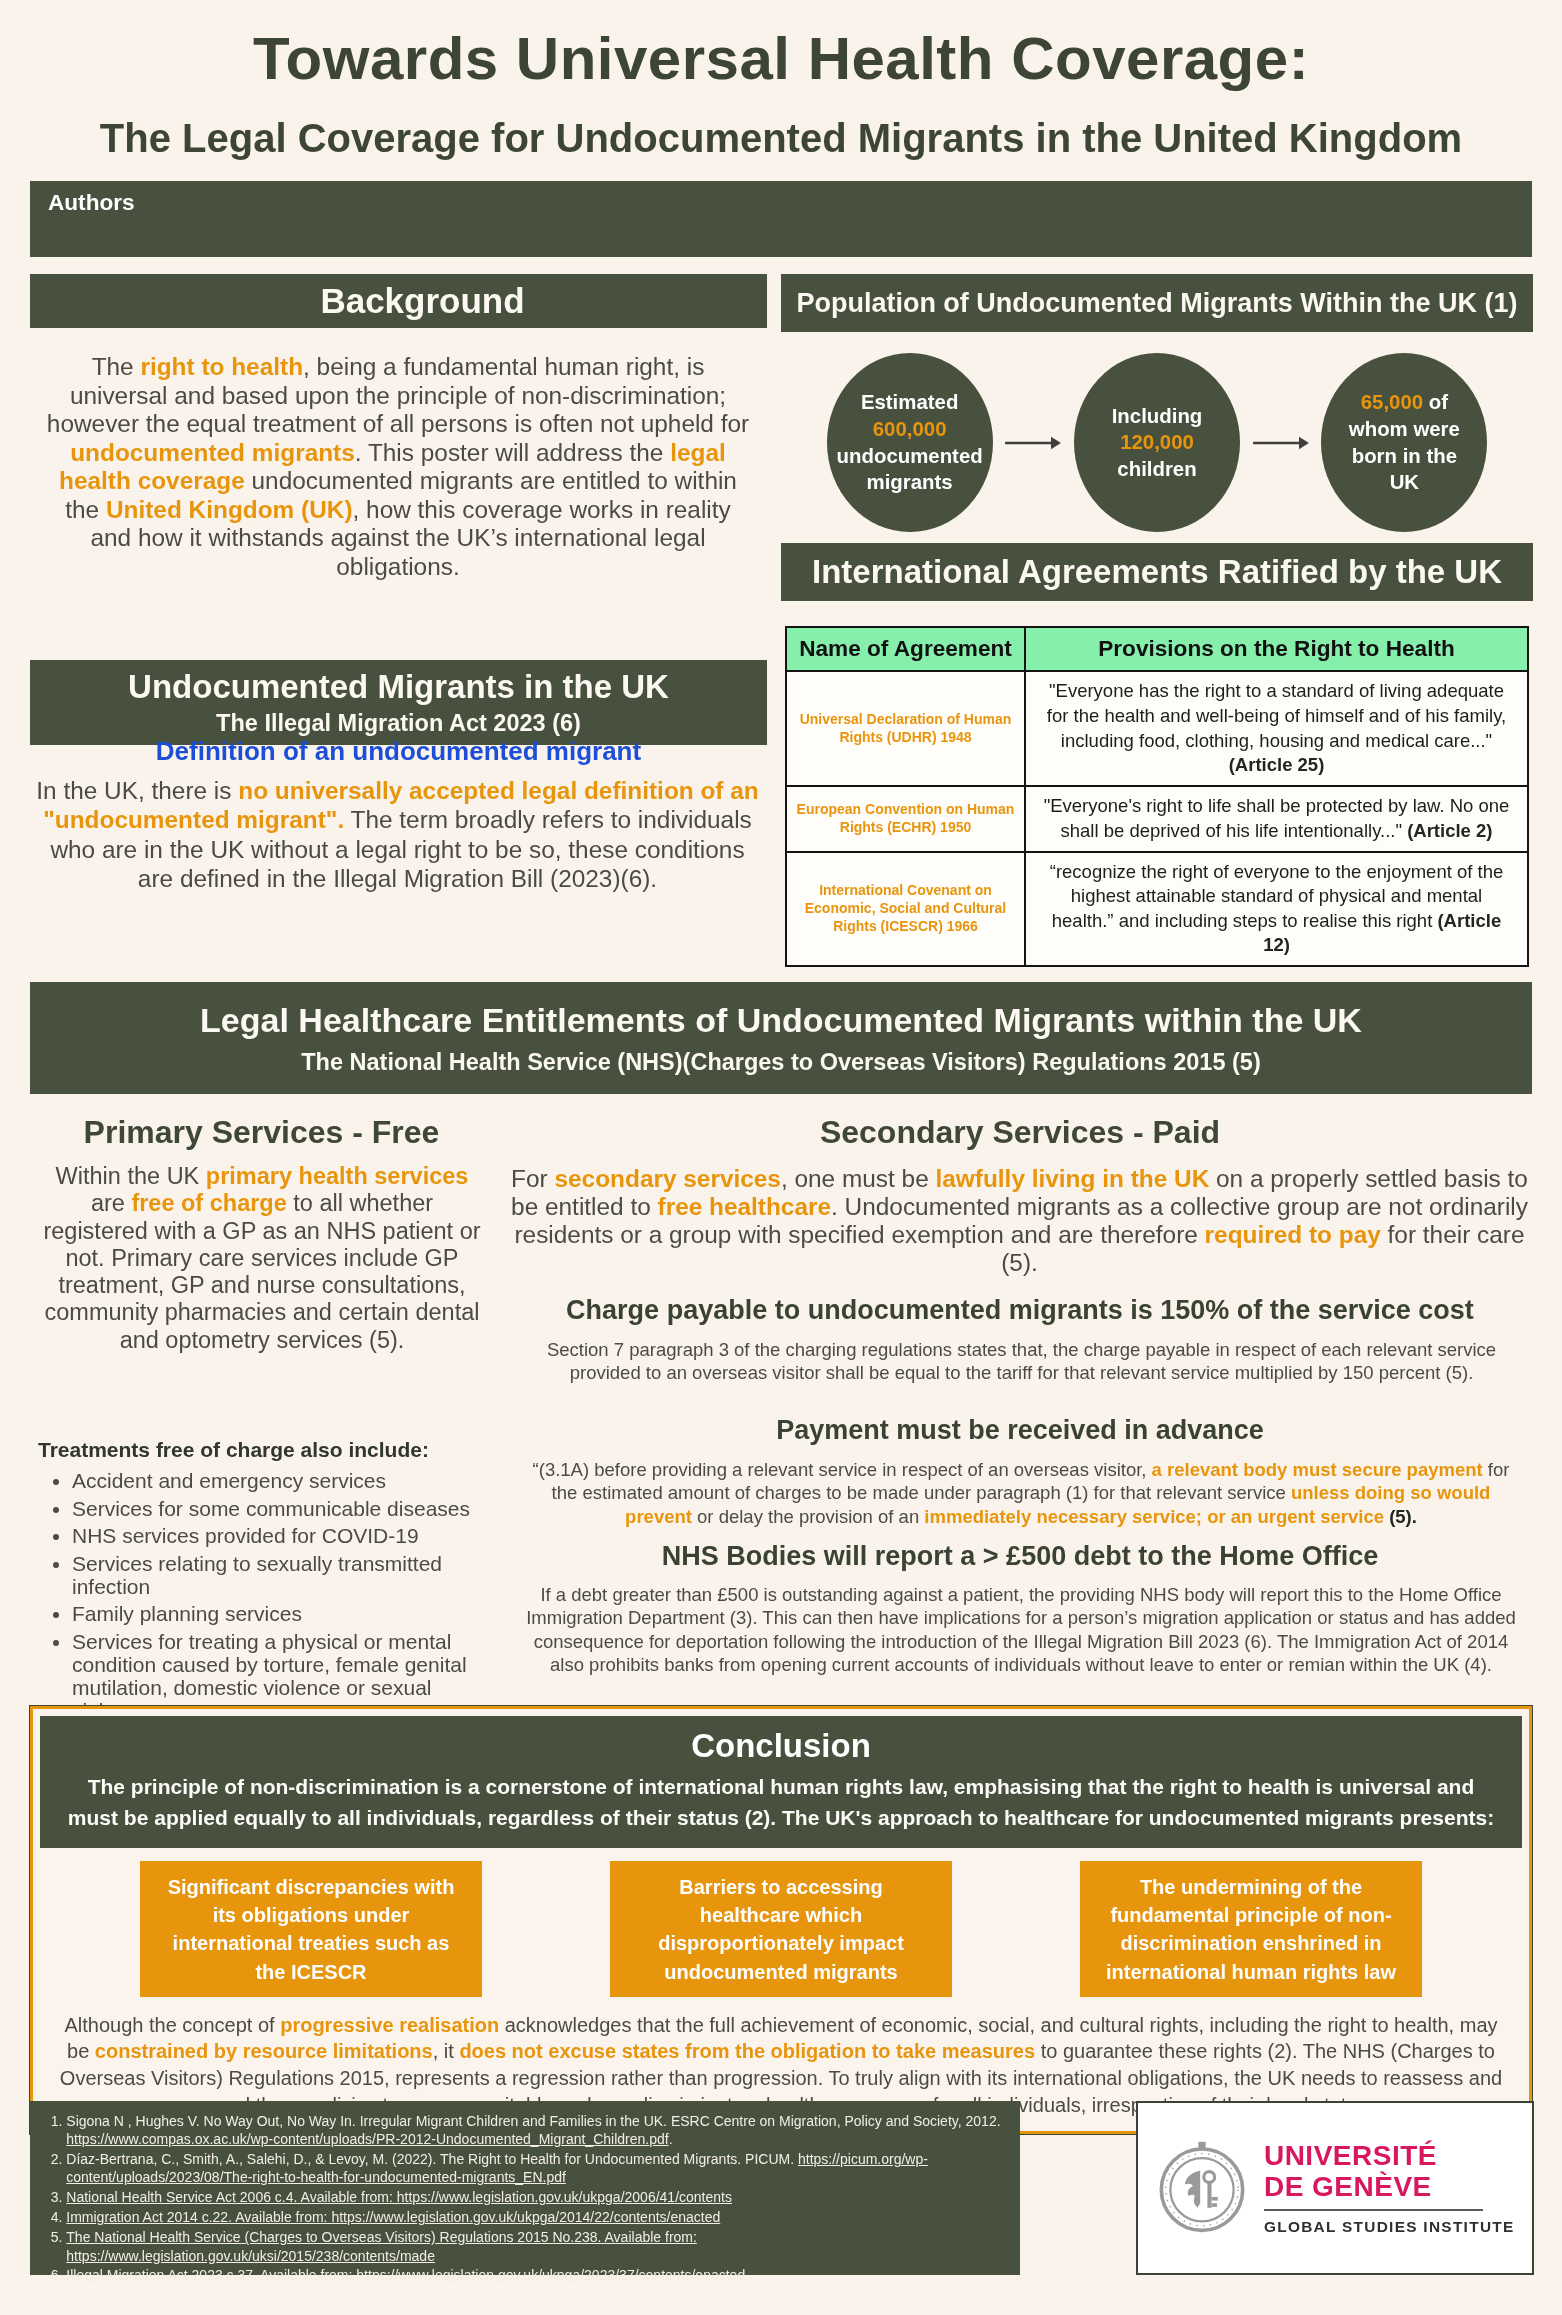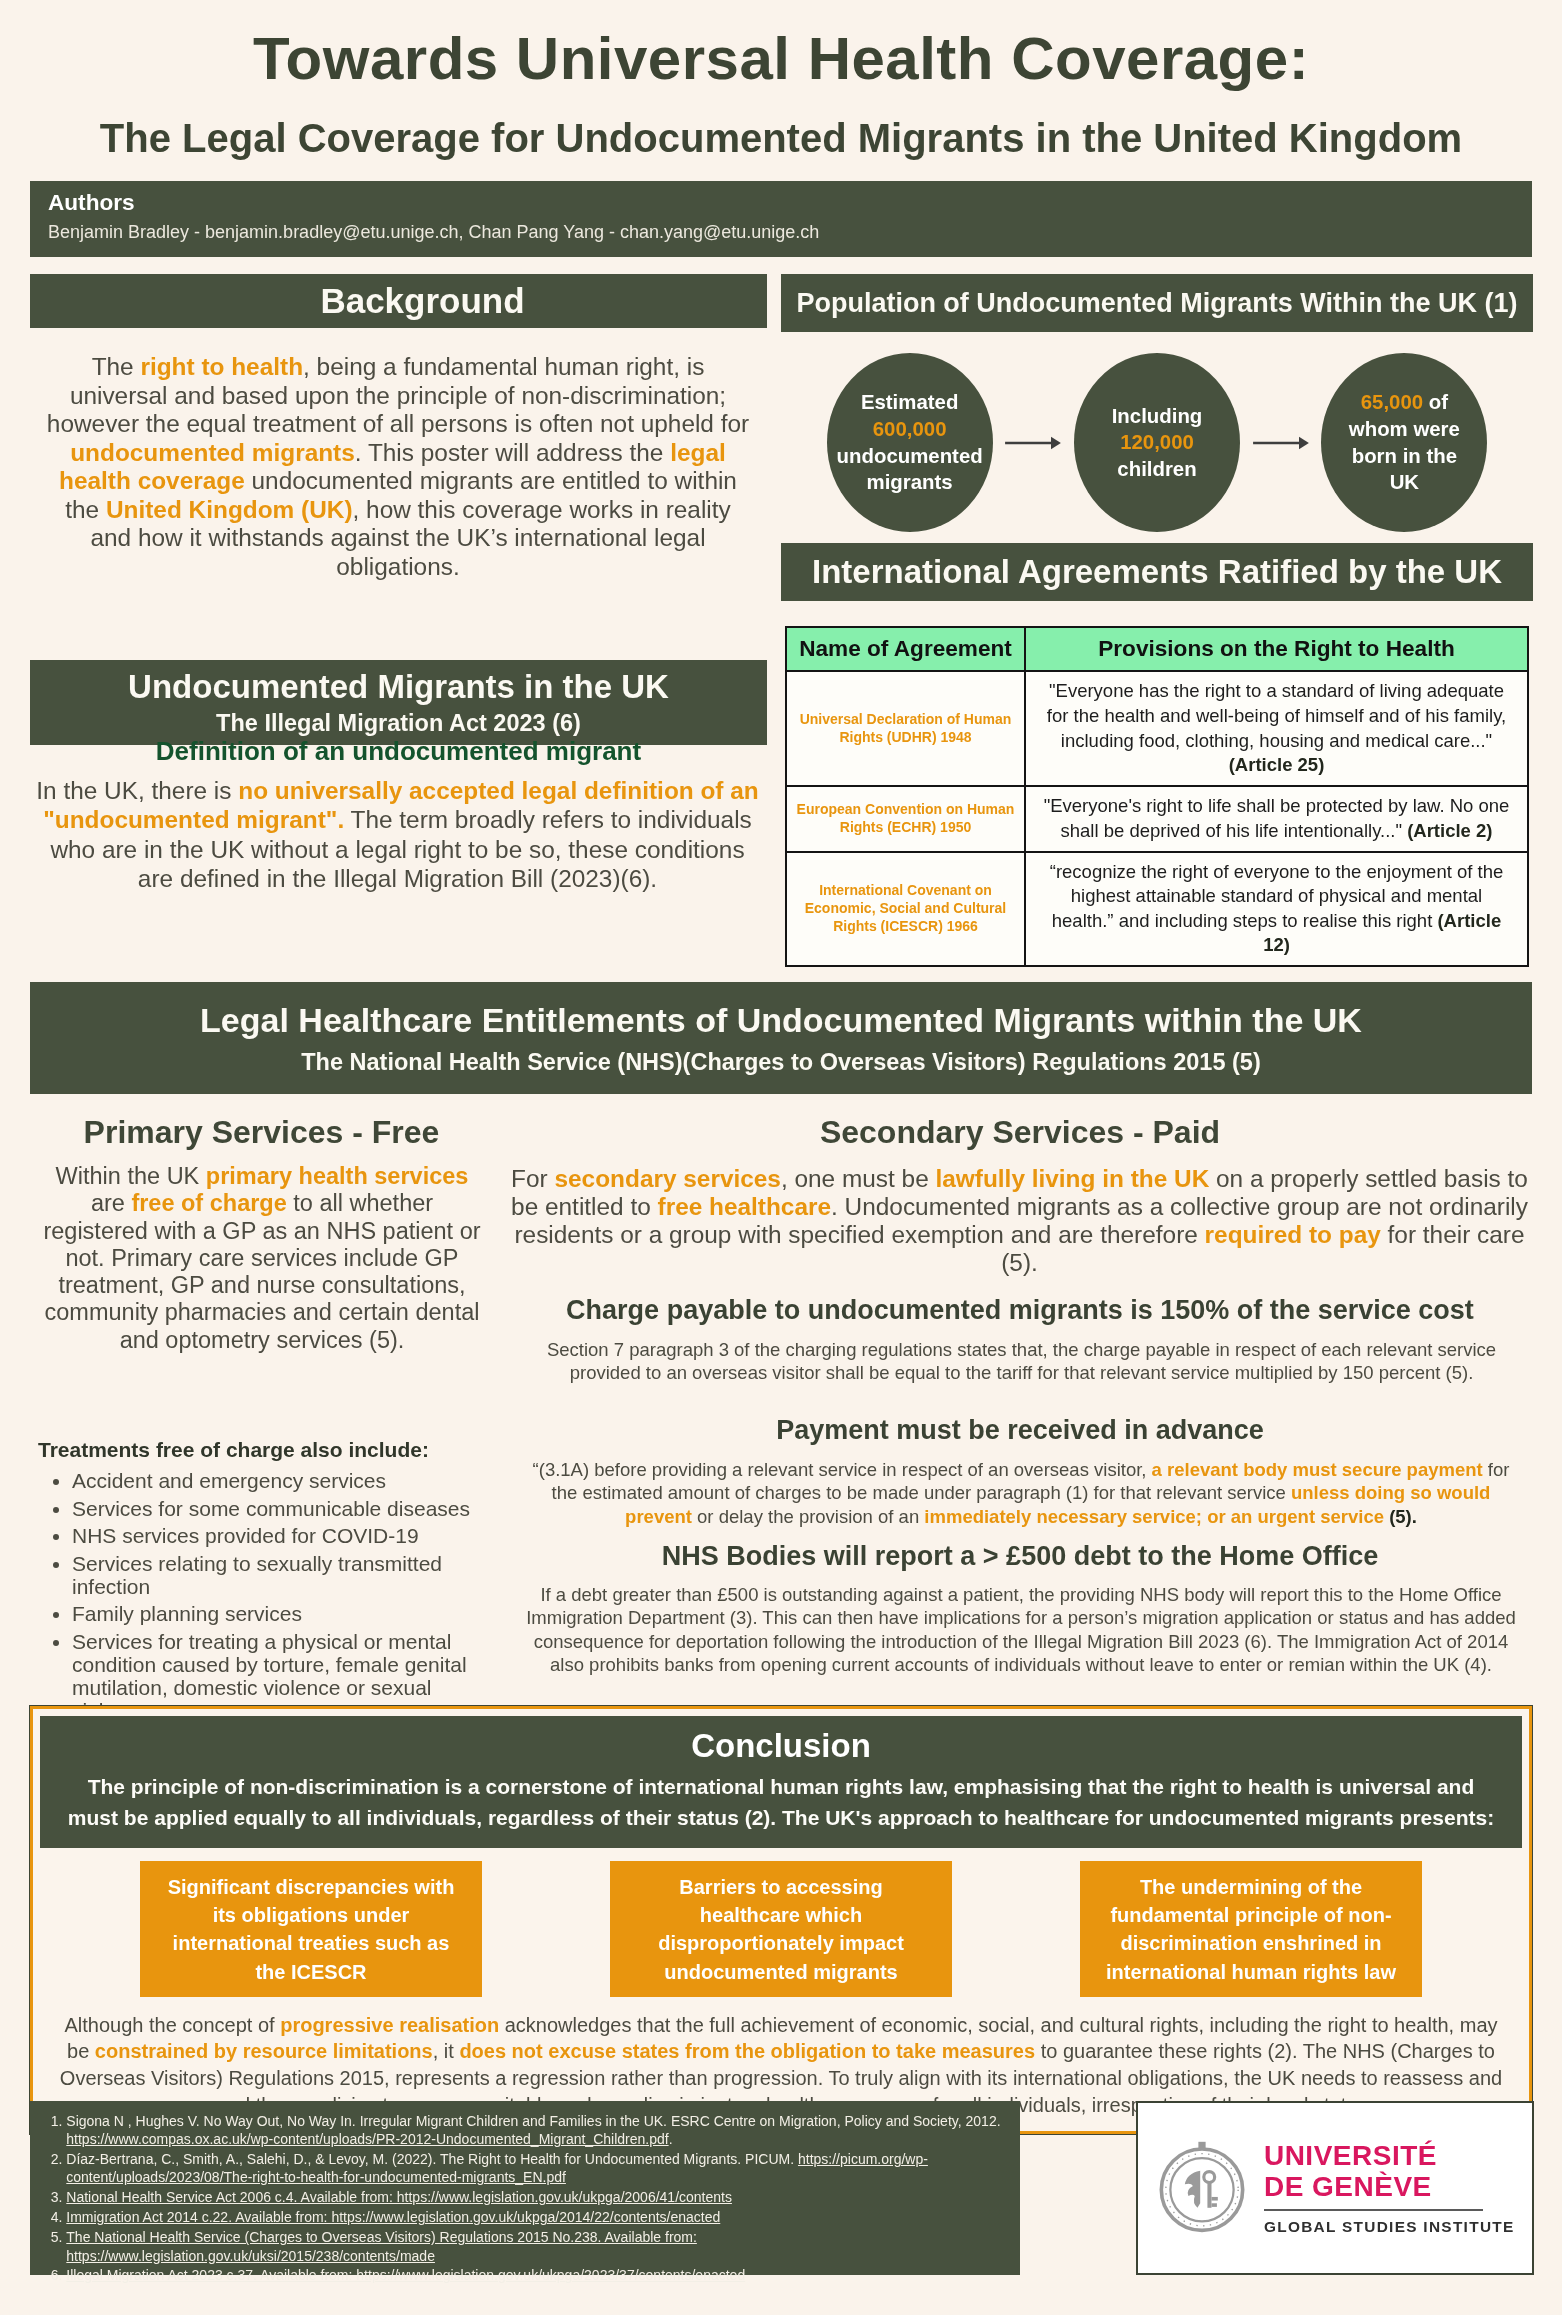--- a/index.html
+++ b/index.html
@@ -18,21 +18,21 @@
   .page-subtitle{top:116px;left:0;width:100%;text-align:center;font-size:40px;font-weight:700;color:#3d4534;}
   .authors{left:30px;right:30px;top:181px;height:76px;background:#47513e;padding:9px 18px;}
   .authors .label{font-size:22.6px;font-weight:700;color:#ffffff;}
   .authors .names{font-size:18px;color:#ece8de;margin-top:6.3px;}
   
   .bg-header{left:30px;width:737px;top:274px;height:54px;font-size:35px;font-weight:700;padding-left:48px;}
   .bg-para{left:43px;width:710px;top:353px;font-size:24.4px;line-height:1.17;text-align:center;}
   .um-header{left:30px;width:737px;top:660px;height:85px;flex-direction:column;font-weight:700;}
   .um-header .t1{font-size:33px;}
   .um-header .t2{font-size:23.5px;margin-top:3.6px;}
-  .def-heading{left:30px;width:737px;top:736px;text-align:center;font-size:26px;font-weight:700;color:#14532d;}
+  .def-heading{left:30px;width:737px;top:736px;text-align:center;font-size:26px;font-weight:700;color:#1d4ed8;}
   .def-para{left:33px;width:729px;top:776px;font-size:24.4px;line-height:1.2;text-align:center;}
   .pop-header{left:781px;width:752px;top:274px;height:58px;font-size:27px;font-weight:700;}
   .circles{left:781px;top:351px;width:752px;height:183px;display:flex;align-items:center;justify-content:center;gap:12.7px;}
   .circle{width:166px;height:179px;background:#47513e;border-radius:50%;display:flex;align-items:center;justify-content:center;text-align:center;color:#fff;font-size:20.4px;font-weight:700;line-height:1.3;padding:9px 13.6px;box-sizing:border-box;flex:0 0 auto;}
   .arrow{flex:0 0 auto;display:flex;align-items:center;}
   .intl-header{left:781px;width:752px;top:543px;height:58px;font-size:33px;font-weight:700;}
   table.agreements{left:785px;top:626px;width:744px;border-collapse:collapse;background:#fefdf9;position:absolute;}
   table.agreements th,table.agreements td{border:2.7px solid #141414;}
   table.agreements th{font-size:22.6px;font-weight:700;color:#111;padding:8.1px 5.4px;background:#86efac;}
   td.cell-name{width:219px;color:#e8950e;font-weight:700;font-size:14px;text-align:center;padding:9px 9px;line-height:1.28;}
@@ -77,21 +77,20 @@
 </head>
 <body>
 
 <div id="poster">
 
   <div class="abs page-title">Towards Universal Health Coverage:</div>
   <div class="abs page-subtitle">The Legal Coverage for Undocumented Migrants in the United Kingdom</div>
 
   <div class="abs authors">
     <div class="label">Authors</div>
-    <div class="names">Benjamin Bradley - benjamin.bradley@etu.unige.ch, Chan Pang Yang - chan.yang@etu.unige.ch</div>
   </div>
 
   <div class="abs bar bg-header">Background</div>
   <div class="abs bg-para"><span>The </span><span class="hl">right to health</span><span>, being a fundamental human right, is universal and based upon the principle of non-discrimination; however the equal treatment of all persons is often not upheld for </span><span class="hl">undocumented migrants</span><span>. This poster will address the </span><span class="hl">legal health coverage</span><span> undocumented migrants are entitled to within the </span><span class="hl">United Kingdom (UK)</span><span>, how this coverage works in reality and how it withstands against the UK’s international legal obligations.</span></div>
 
   <div class="abs bar um-header">
     <div class="t1">Undocumented Migrants in the UK</div>
     <div class="t2">The Illegal Migration Act 2023 (6)</div>
   </div>
   <div class="abs def-heading">Definition of an undocumented migrant</div>

